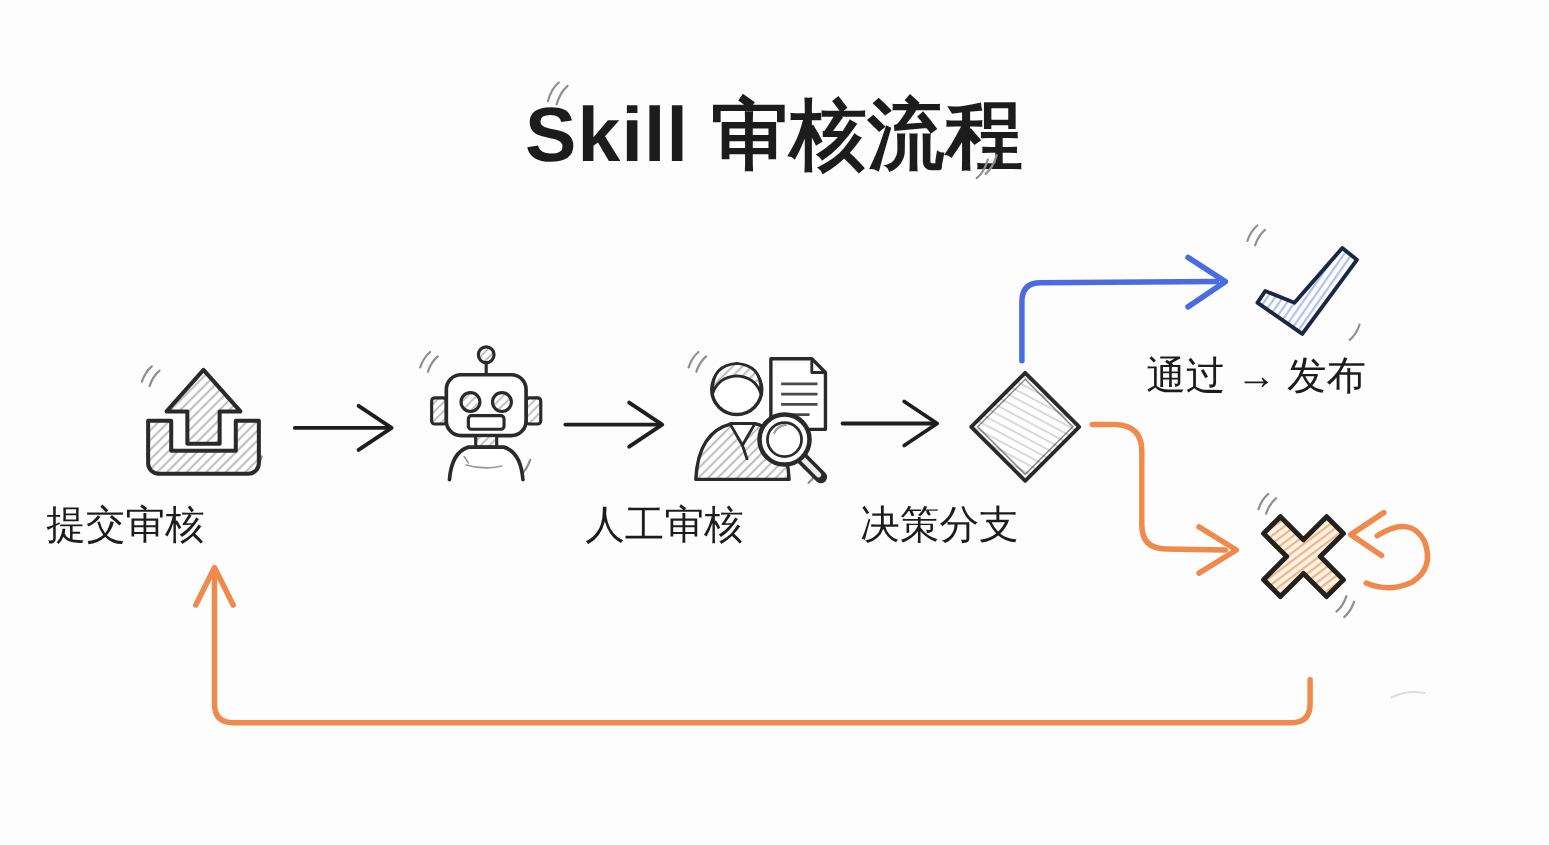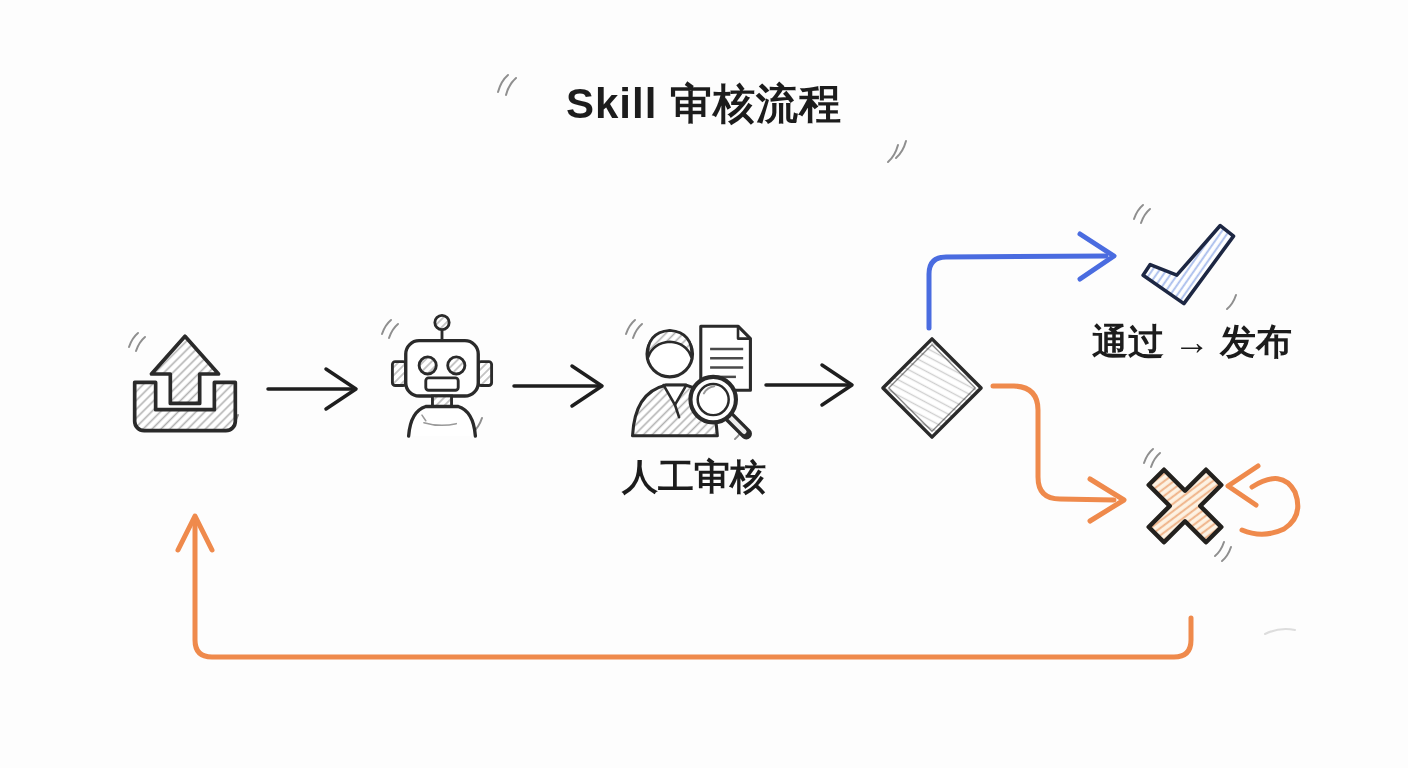--- a/index.html
+++ b/index.html
@@ -13,28 +13,28 @@
     --orange-hatch-bg:#fdf2e3;
     --gray-hatch:#b0b0b0;
     --background:#fdfdfd;
   }
   *{margin:0;padding:0;box-sizing:border-box;}
   html,body{width:1408px;height:768px;overflow:hidden;}
   body{font-family:"Liberation Sans","DejaVu Sans",sans-serif;background:var(--background);}
   .canvas{position:relative;width:1408px;height:768px;background:var(--background);}
   .diagram-title{
     position:absolute;left:0;top:76px;width:1408px;
-    text-align:center;font-size:42px;font-weight:700;color:var(--ink);
+    text-align:center;font-size:70px;font-weight:700;color:var(--ink);
     letter-spacing:1px;
   }
   .connectors{position:absolute;left:0;top:0;width:1408px;height:768px;z-index:1;}
   .icon{position:absolute;z-index:2;}
   .node-label{
-    position:absolute;z-index:2;width:300px;text-align:center;
-    font-size:36px;font-weight:700;color:var(--ink);white-space:nowrap;
+    position:absolute;z-index:2;width:300px;
+    font-size:36px;font-weight:400;color:var(--ink);white-space:nowrap;
   }
   .node-label.wide{width:360px;}
 </style>
 </head>
 <body>
 
 <div class="canvas">
 
   <svg width="0" height="0" style="position:absolute" aria-hidden="true">
     <defs>
@@ -116,20 +116,21 @@
       <path d="M1224 542 q-3 9 -9 14"></path>
         <path d="M1231 547 q-3 9 -9 14"></path>
       <path d="M1265 634 q14 -7 30 -4" stroke="#dddddd"></path>
     </g>
   </svg>
 
   <svg class="icon" style="left:122px;top:330px" width="126" height="108" viewBox="0 0 120 103">
     <path d="M60 6 L92 42 L74 42 L74 70 L46 70 L46 42 L28 42 Z" fill="url(#hatchGray)" style="stroke:var(--icon-stroke)" stroke-width="3.5" stroke-linejoin="round"></path>
     <path d="M12 50 L32 50 L32 76 L88 76 L88 50 L108 50 L108 87 A9 9 0 0 1 99 96 L21 96 A9 9 0 0 1 12 87 Z" fill="url(#hatchGray)" style="stroke:var(--icon-stroke)" stroke-width="3.5" stroke-linejoin="round"></path>
   </svg>
+  <div class="node-label" style="left:42px;top:453px">提交审核</div>
 
   <svg class="icon" style="left:380px;top:312px" width="124" height="126" viewBox="0 0 130 132">
     <line x1="65" y1="30" x2="65" y2="15" style="stroke:var(--icon-stroke)" stroke-width="3"></line>
     <circle cx="65" cy="11" r="7.5" fill="url(#hatchGray)" style="stroke:var(--icon-stroke)" stroke-width="3"></circle>
     <rect x="13" y="52" width="14" height="25" rx="3" fill="url(#hatchGray)" style="stroke:var(--icon-stroke)" stroke-width="3"></rect>
     <rect x="103" y="52" width="14" height="25" rx="3" fill="url(#hatchGray)" style="stroke:var(--icon-stroke)" stroke-width="3"></rect>
     <rect x="27" y="30" width="76" height="58" rx="14" fill="#ffffff" style="stroke:var(--icon-stroke)" stroke-width="3.5"></rect>
     <circle cx="50" cy="56" r="9" fill="url(#hatchGray)" style="stroke:var(--icon-stroke)" stroke-width="3"></circle>
     <circle cx="80" cy="56" r="9" fill="url(#hatchGray)" style="stroke:var(--icon-stroke)" stroke-width="3"></circle>
     <rect x="48" y="69" width="34" height="13" rx="3" fill="#ffffff" style="stroke:var(--icon-stroke)" stroke-width="3"></rect>
@@ -154,26 +155,27 @@
     <path d="M40 63 L51 82 L62 63 Z" fill="#ffffff" style="stroke:var(--icon-stroke)" stroke-width="2.5" stroke-linejoin="round"></path>
     <path d="M51 82 l4 12" fill="none" style="stroke:var(--icon-stroke)" stroke-width="2.5" stroke-linecap="round"></path>
     <g>
       <line x1="103" y1="93" x2="120" y2="110" style="stroke:var(--icon-stroke)" stroke-width="11" stroke-linecap="round"></line>
       <line x1="104" y1="94" x2="118" y2="108" stroke="#ededed" stroke-width="4.5" stroke-linecap="round"></line>
       <circle cx="88" cy="77" r="22" fill="#ffffff" style="stroke:var(--icon-stroke)" stroke-width="4"></circle>
       <circle cx="88" cy="77" r="15" fill="#ffffff" style="stroke:var(--icon-stroke)" stroke-width="2.4"></circle>
       <path d="M79 71 q3 -6 10 -7" fill="none" stroke="#9a9a9a" stroke-width="2" stroke-linecap="round"></path>
     </g>
   </svg>
-  <div class="node-label" style="left:544px;top:453px">人工审核</div>
+  <div class="node-label" style="left:532px;top:453px">人工审核</div>
 
   <svg class="icon" style="left:878px;top:334px" width="108" height="108" viewBox="0 0 110 110">
     <polygon points="55,5 105,55 55,105 5,55" fill="url(#hatchDiamond)" style="stroke:var(--icon-stroke)" stroke-width="3.5" stroke-linejoin="round"></polygon>
     <polygon points="55,11 99,55 55,99 11,55" fill="none" stroke="#3a3a3a" stroke-width="1.4" opacity="0.6"></polygon>
   </svg>
+  <div class="node-label" style="left:782px;top:453px">决策分支</div>
 
   <svg class="icon" style="left:1136px;top:218px" width="102" height="94" viewBox="0 0 115 105">
     <polygon points="16,52 46,64 95,8 110,20 54,96 8,64" fill="url(#hatchBlue)" style="stroke:var(--blue-outline)" stroke-width="4" stroke-linejoin="round"></polygon>
   </svg>
   <div class="node-label" style="left:1042px;top:318px">通过 → 发布</div>
 
   <svg class="icon" style="left:1140px;top:461px" width="90" height="90" viewBox="0 0 100 100">
     <path transform="translate(50,50) rotate(45)" d="M-12 -45 h24 v33 h33 v24 h-33 v33 h-24 v-33 h-33 v-24 h33 z" fill="url(#hatchOrange)" stroke="#23211e" stroke-width="5" stroke-linejoin="round"></path>
   </svg>
 

